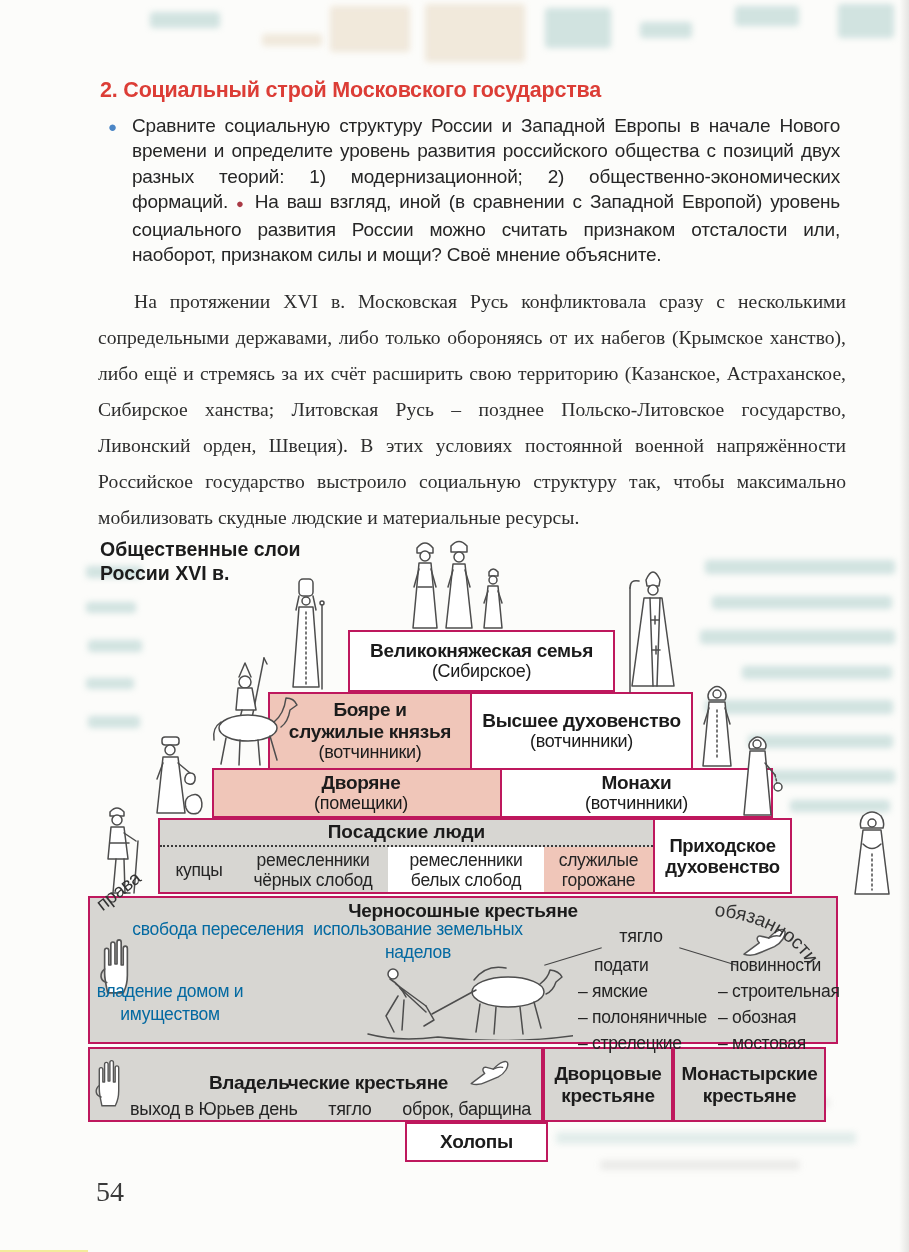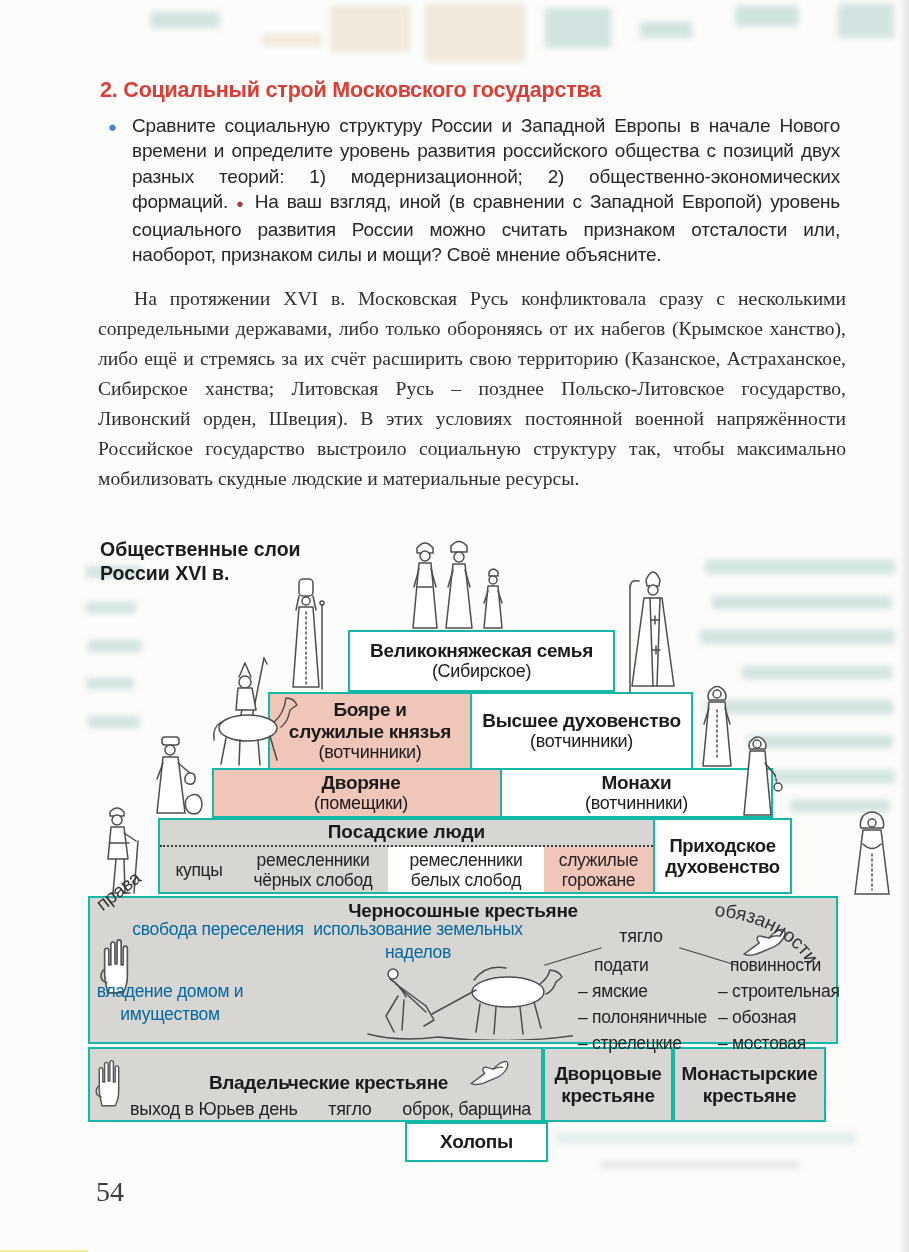--- a/index.html
+++ b/index.html
@@ -11,27 +11,27 @@
   .gn{background:rgba(208,176,130,.26);}
   .gg{background:rgba(150,150,150,.16);}
   
   .heading{position:absolute;left:100px;top:78px;width:740px;font-size:21.5px;font-weight:bold;
            letter-spacing:-0.2px;z-index:2;}
   .questions{position:absolute;left:108px;top:113px;width:732px;z-index:2;display:flex;}
   .qdot{flex:0 0 24px;font-size:15px;line-height:25px;padding-top:1px;}
   .qtext{flex:1;font-size:19px;line-height:25.4px;text-align:justify;color:#262626;letter-spacing:-0.2px;}
   .qdot2{font-size:13px;}
   .bodypar{position:absolute;left:98px;top:284px;width:748px;z-index:2;
-           font-family:"Liberation Serif",serif;font-size:19.6px;line-height:30px;
+           font-family:"Liberation Serif",serif;font-size:19.6px;line-height:36px;
            text-align:justify;color:#2e2e2e;}
   .bodypar p{margin:0;text-indent:36px;}
   .dtitle{position:absolute;left:100px;top:537px;width:260px;font-size:19.5px;font-weight:bold;
           line-height:24px;color:#1c1c1c;z-index:2;}
   
-  .box{position:absolute;box-sizing:border-box;border:2px solid #14b8a6;background:#fff;z-index:2;
+  .box{position:absolute;box-sizing:border-box;border:2px solid #be185d;background:#fff;z-index:2;
        display:flex;flex-direction:column;align-items:center;justify-content:center;text-align:center;}
   .pink{background:#f0c6b9;}
   .gray{background:#d7d6d2;}
   .bt{font-weight:bold;font-size:19px;line-height:21.5px;color:#1b1b1b;letter-spacing:-0.3px;}
   .bs{font-size:18px;line-height:21px;color:#1b1b1b;letter-spacing:-0.3px;}
   .tp-head{width:100%;box-sizing:border-box;font-weight:bold;font-size:19px;color:#1b1b1b;
            text-align:center;padding:1px 0 2px;border-bottom:2px dotted #3a3a3a;}
   .tp-cells{flex:1;width:100%;display:flex;align-items:stretch;}
   .tp-cell{display:flex;align-items:center;justify-content:center;text-align:center;
            font-size:17.5px;line-height:20px;color:#242424;letter-spacing:-0.3px;}

